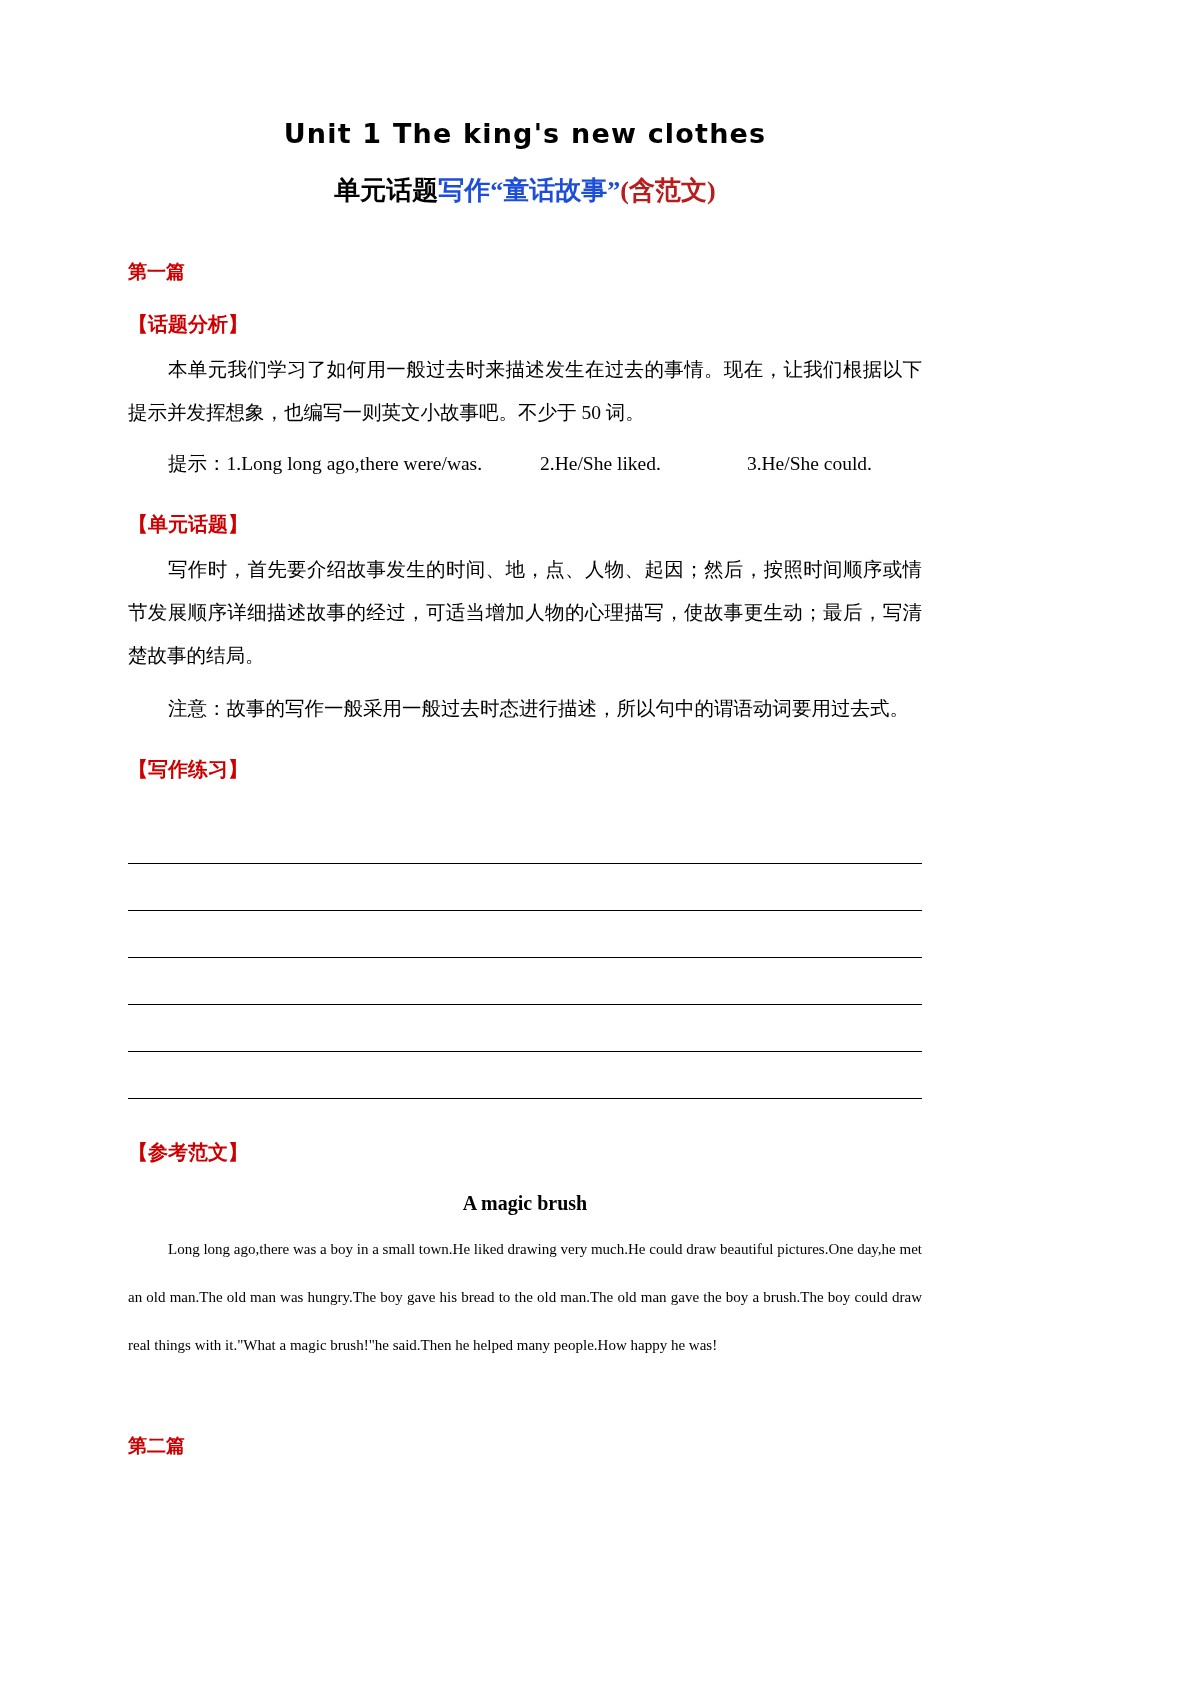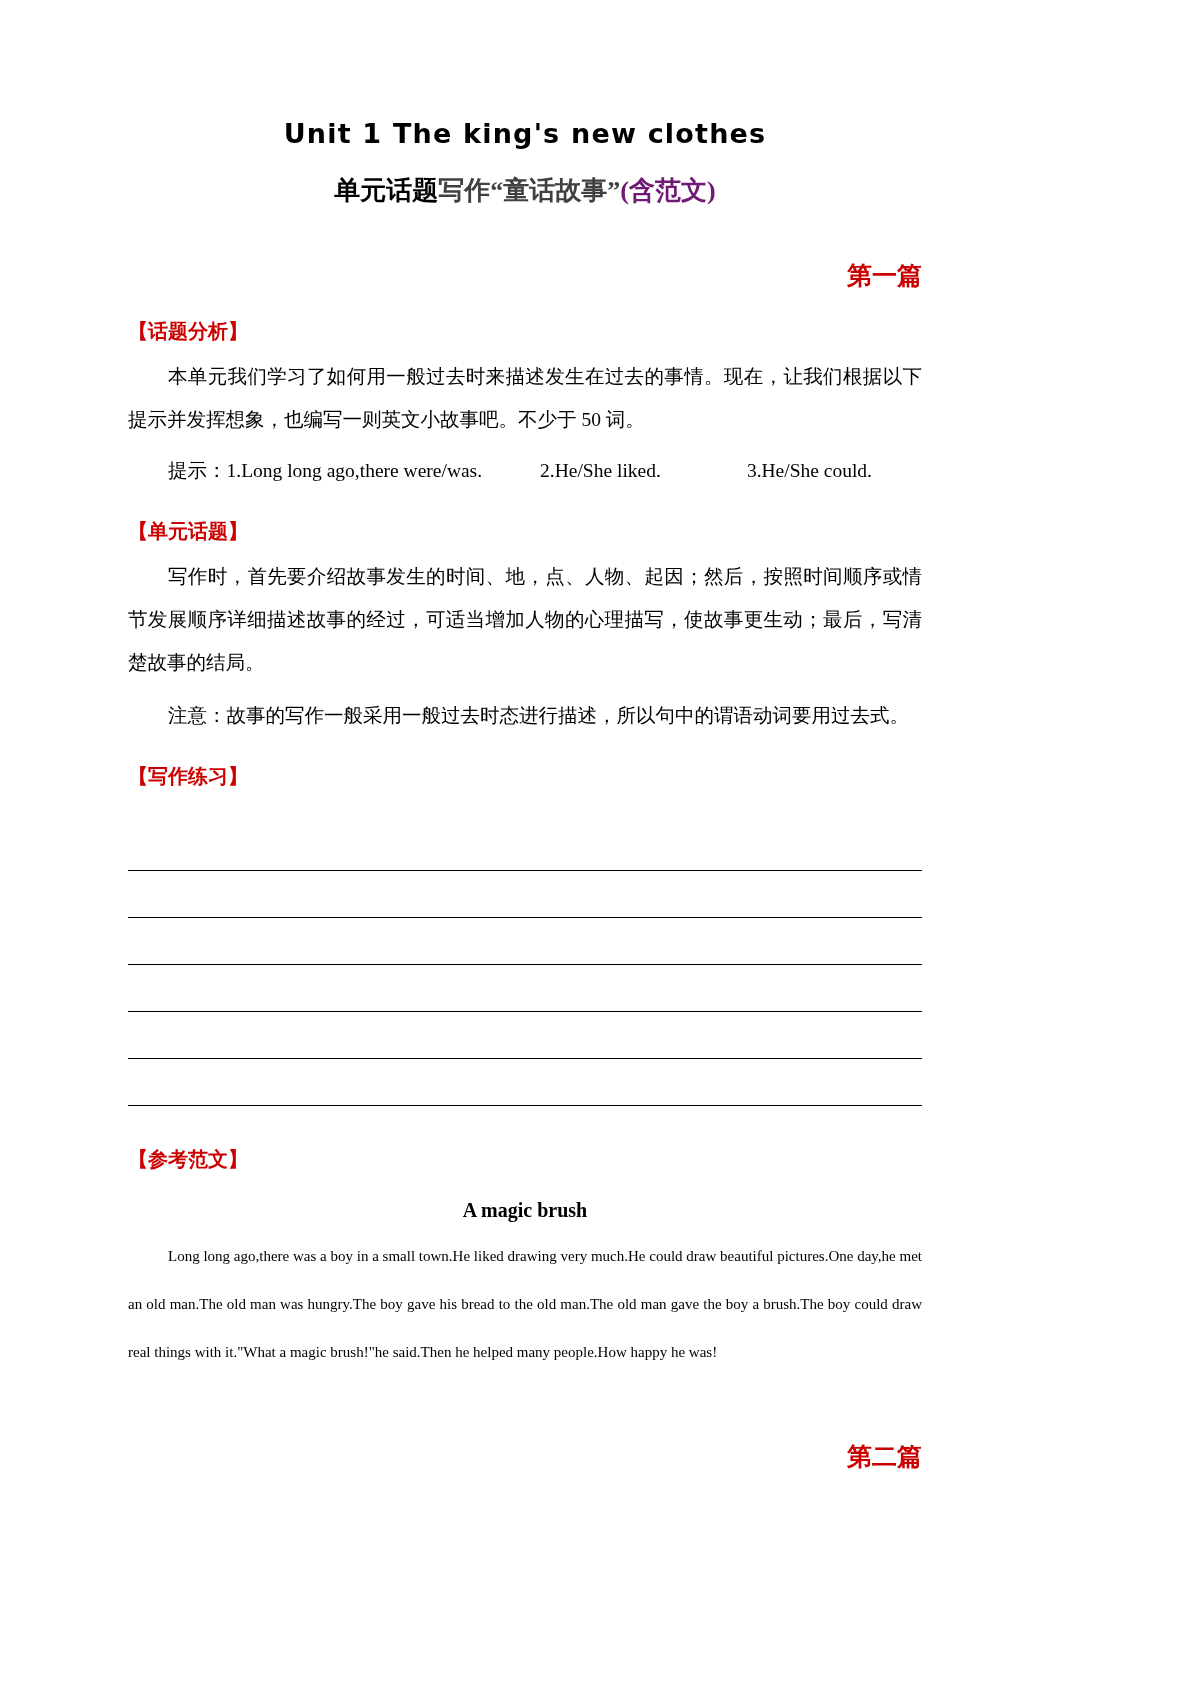--- a/index.html
+++ b/index.html
@@ -34,29 +34,29 @@
     color: #000;
   }
   .doc-subtitle {
     text-align: center;
     font-size: 26px;
     font-weight: bold;
     margin: 24px 0 0 0;
     line-height: 1.4;
   }
   .doc-subtitle .seg-black { color: #000000; }
-  .doc-subtitle .seg-blue  { color: #404040; }
-  .doc-subtitle .seg-red   { color: #701a75; }
+  .doc-subtitle .seg-blue  { color: #1d4ed8; }
+  .doc-subtitle .seg-red   { color: #b91c1c; }
 
   
   .piece-label {
-    text-align: right;
+    text-align: left;
     color: #cc0000;
     font-weight: bold;
-    font-size: 25px;
+    font-size: 19px;
     margin: 50px 0 0 0;
   }
   .bracket-head {
     color: #cc0000;
     font-weight: bold;
     font-size: 20px;
     margin: 26px 0 0 0;
   }
 
   

